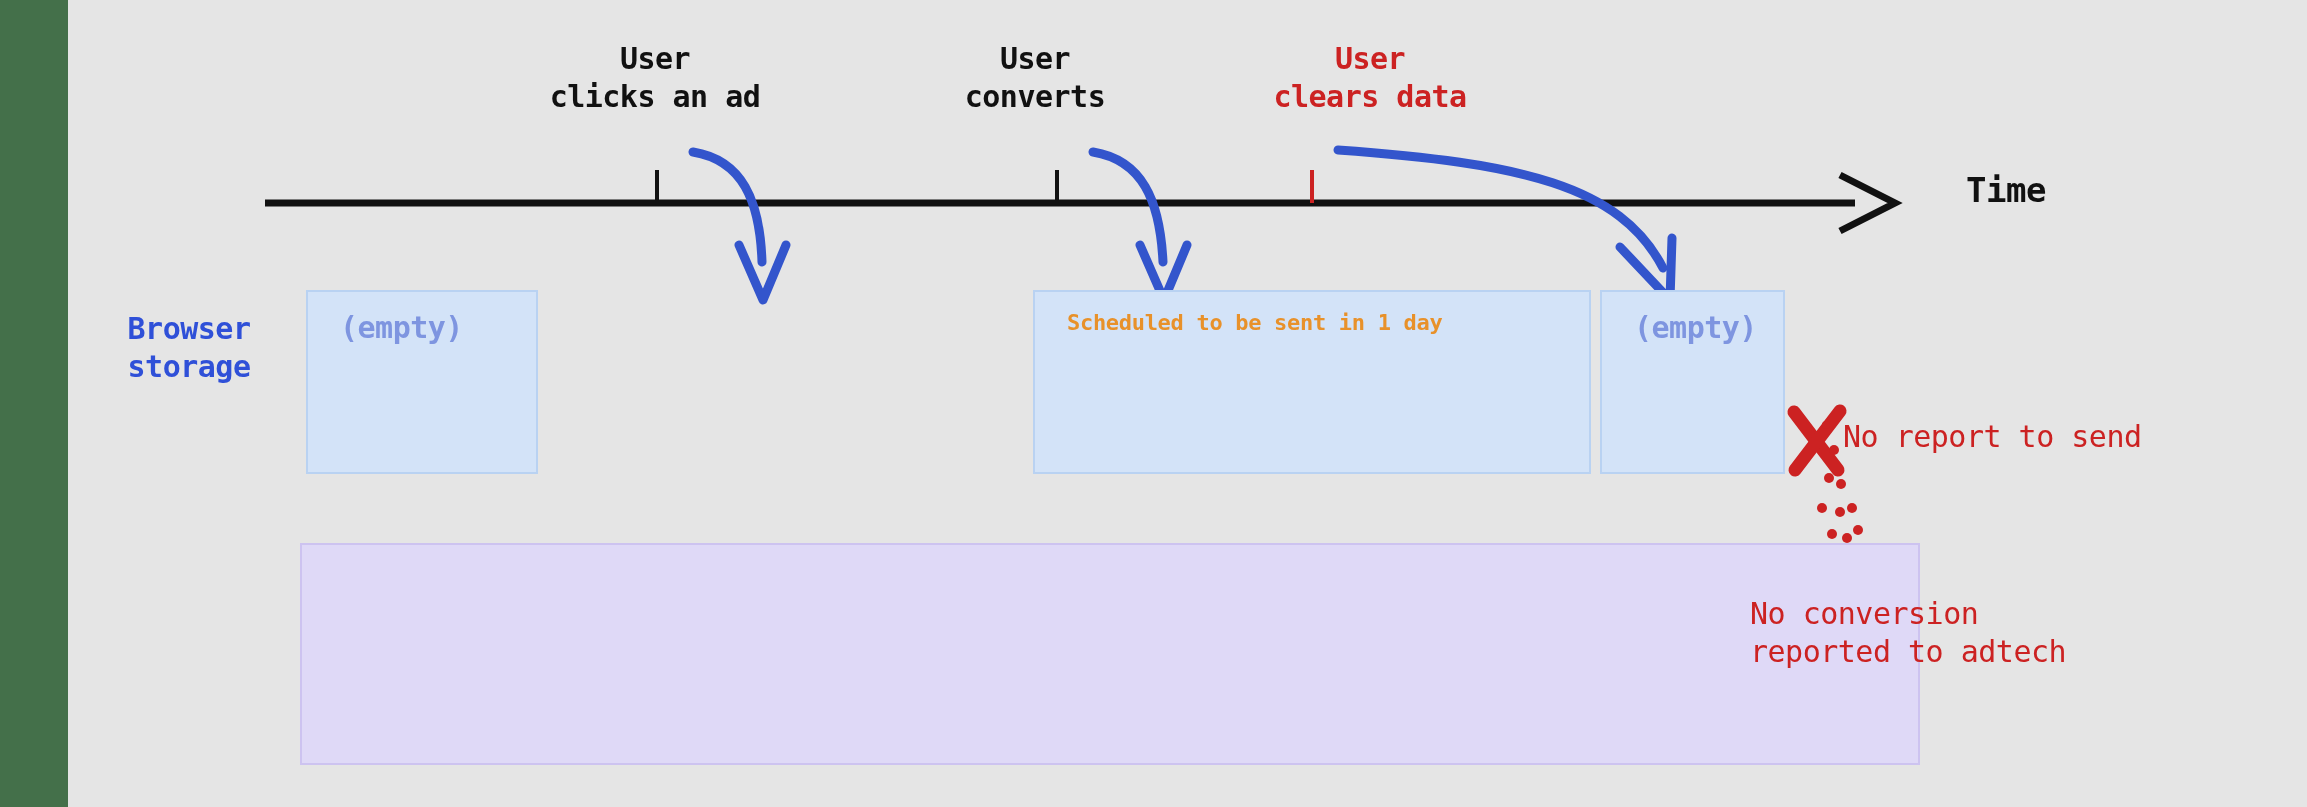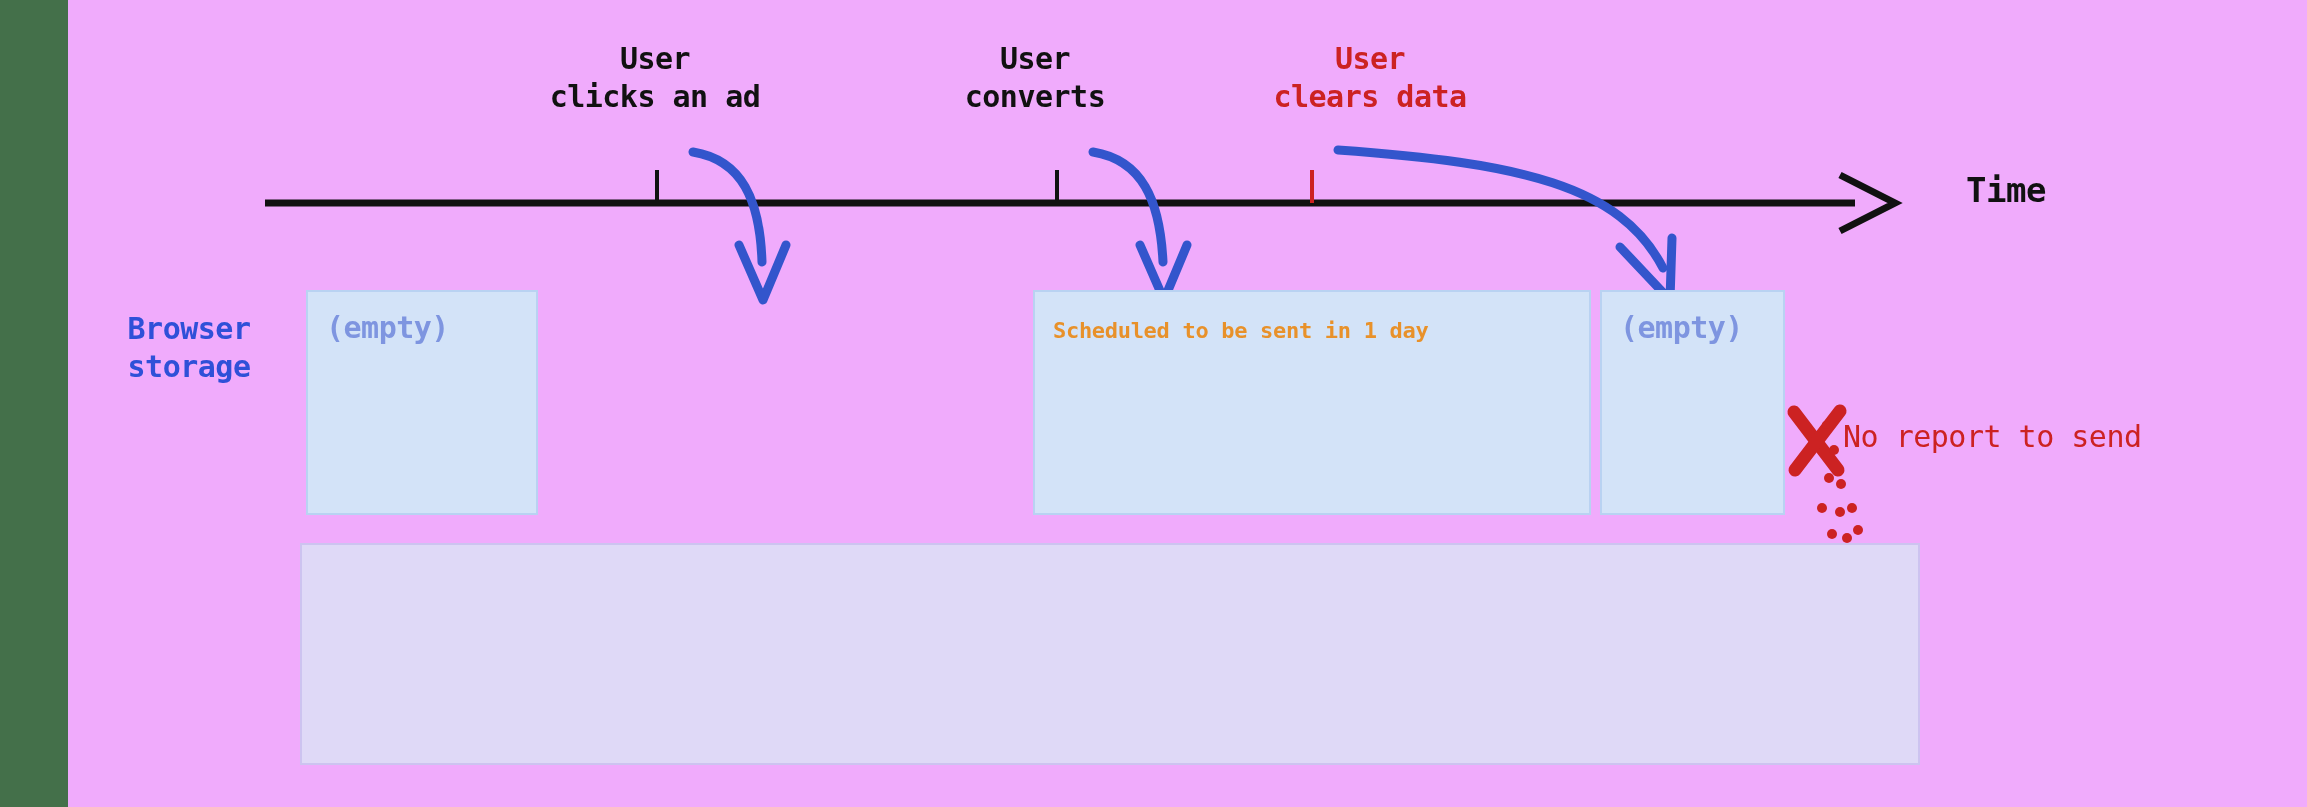--- a/index.html
+++ b/index.html
@@ -4,21 +4,21 @@
 <style>
   html, body {
     margin: 0;
     padding: 0;
     background: #ffffff;
   }
   #canvas {
     position: relative;
     width: 2307px;
     height: 807px;
-    background: #f0abfc;
+    background: #e5e5e5;
     overflow: hidden;
     font-family: "DejaVu Sans Mono", "Liberation Mono", monospace;
   }
   #left-strip {
     position: absolute;
     left: 0; top: 0;
     width: 68px; height: 807px;
     background: #44704a;
   }
   
@@ -70,44 +70,44 @@
   }
   #adtech-server-label {
     left: 80px; top: 580px; width: 210px;
     color: #6633cc;
   }
 
   
   .storage-box {
     position: absolute;
     top: 290px;
-    height: 225px;
+    height: 184px;
     background: #d3e3f8;
     border: 2px solid #b9d2f2;
     box-sizing: border-box;
-    padding: 16px 18px 0 18px;
+    padding: 16px 18px 0 32px;
   }
   #storage-box-0 { left: 306px;  width: 232px; }
   #storage-box-1 { left: 613px;  width: 335px; }
   #storage-box-2 { left: 1033px; width: 558px; }
   #storage-box-3 { left: 1600px; width: 185px; }
 
   .box-line {
     font-size: 30px;
     font-weight: bold;
     line-height: 1.35;
     white-space: pre;
     letter-spacing: -0.5px;
     color: #2f50d8;
   }
   .box-line.muted { color: #7e95e0; }
   .box-line.note {
     color: #e8912a;
     font-size: 22px;
-    margin-top: 8px;
+    margin-top: 0;
     letter-spacing: -0.3px;
   }
 
   
   #adtech-box {
     position: absolute;
     left: 300px; top: 543px;
     width: 1620px; height: 222px;
     background: #dfd9f7;
     border: 2px solid #cdc3f0;
@@ -206,14 +206,16 @@
   </div>
 
   <div class="storage-box" id="storage-box-3">
     <div class="box-line muted">(empty)</div>
   </div>
 
   <div id="adtech-box"></div>
 
   <div class="red-note" id="no-report-note">No report to send</div>
 
+  <div class="red-note" id="no-conversion-note">No conversion
+reported to adtech</div>
 
 </div>
 
 </body></html>

